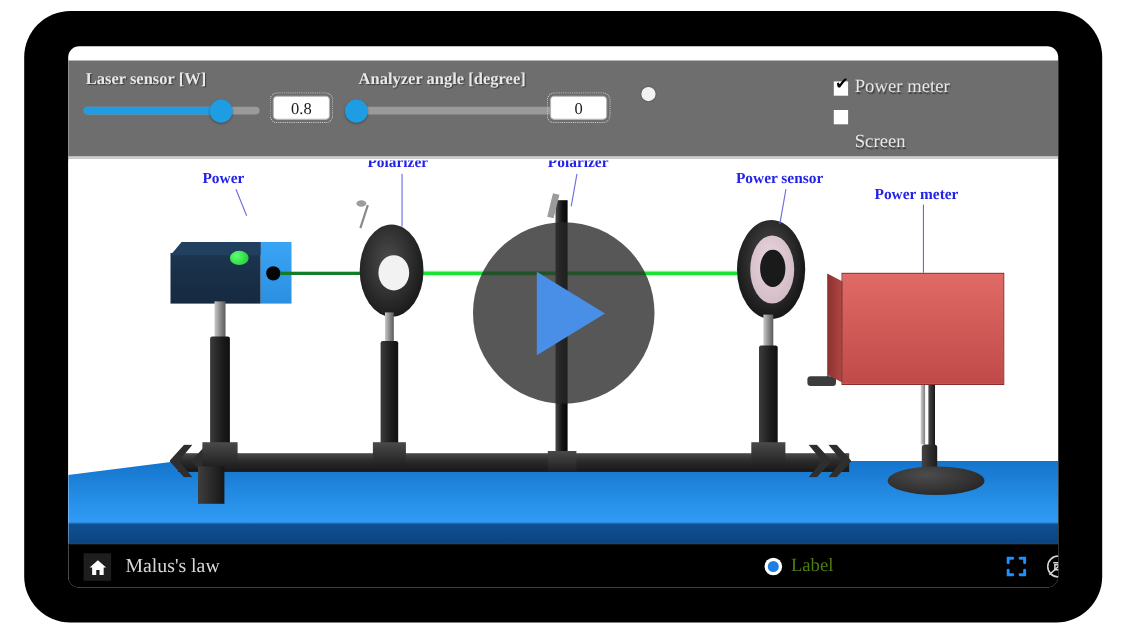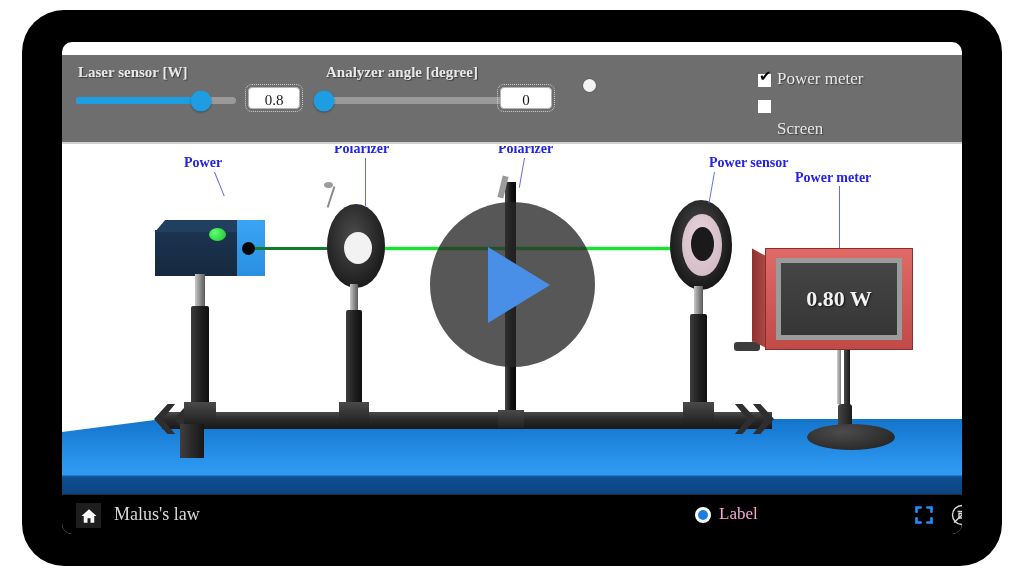--- a/index.html
+++ b/index.html
@@ -408,21 +408,21 @@
     position: absolute;
     left: 3px; top: 3px;
     width: 10px; height: 10px;
     border-radius: 50%;
     background: #1e7fe0;
   }
   #label-text {
     position: absolute;
     left: 657px;
     top: 9px;
-    color: #f9a8d4;
+    color: #4d7c0f;
     font-size: 17px;
     font-family: "Liberation Serif", serif;
   }
   #lang-btn {
     position: absolute;
     left: 737px;
     top: 6px;
     width: 101px;
     height: 25px;
     border: 1px solid #555;
@@ -533,40 +533,35 @@
       <div class="post-base" style="left:621px; top:256px; width:31px; height:22px;"></div>
       <div class="rail-cap" style="left:660px; transform:scaleX(-1);"></div>
       <div class="rail-cap" style="left:678px; transform:scaleX(-1);"></div>
 
       <div class="pm-cable" style="left:655px; top:142px; width:36px; height:62px; border-radius:0 0 14px 0;"></div>
       <div style="position:absolute; left:672px; top:196px; width:26px; height:9px;
            background:#3c3c3c; border-radius:3px;"></div>
 
       <div class="pm-side"></div>
       <div class="pm-box"></div>
-      <div class="pm-screen">
-        <div class="pm-screen-inner">
-          <span class="pm-readout">0.80 W</span>
-        </div>
-      </div>
       <div class="pm-stand-rod"></div>
       <div class="pm-stand-rod2"></div>
       <div class="pm-stand-cyl"></div>
       <div class="pm-stand-foot"></div>
 
       <div class="callout" style="left:122px; top:9px;">Power</div>
       <div class="leader" style="left:152px; top:26px; height:26px; transform:rotate(-22deg);"></div>
 
       <div class="callout" style="left:272px; top:-5px;text-align:center;">Polarizer</div>
       <div class="leader" style="left:303px; top:12px; height:48px;"></div>
 
       <div class="callout" style="left:436px; top:-5px;">Polarizer</div>
       <div class="leader" style="left:462px; top:12px; height:30px; transform:rotate(10deg);"></div>
 
-      <div class="callout" style="left:607px; top:9px;margin-left:40px;">Power sensor</div>
+      <div class="callout" style="left:607px; top:9px;">Power sensor</div>
       <div class="leader" style="left:652px; top:26px; height:32px; transform:rotate(10deg);"></div>
 
       <div class="callout" style="left:733px; top:24px;">Power meter</div>
       <div class="leader" style="left:777px; top:40px; height:62px;"></div>
 
       <div id="play-overlay">
         <div class="tri"></div>
       </div>
     </div>
 

